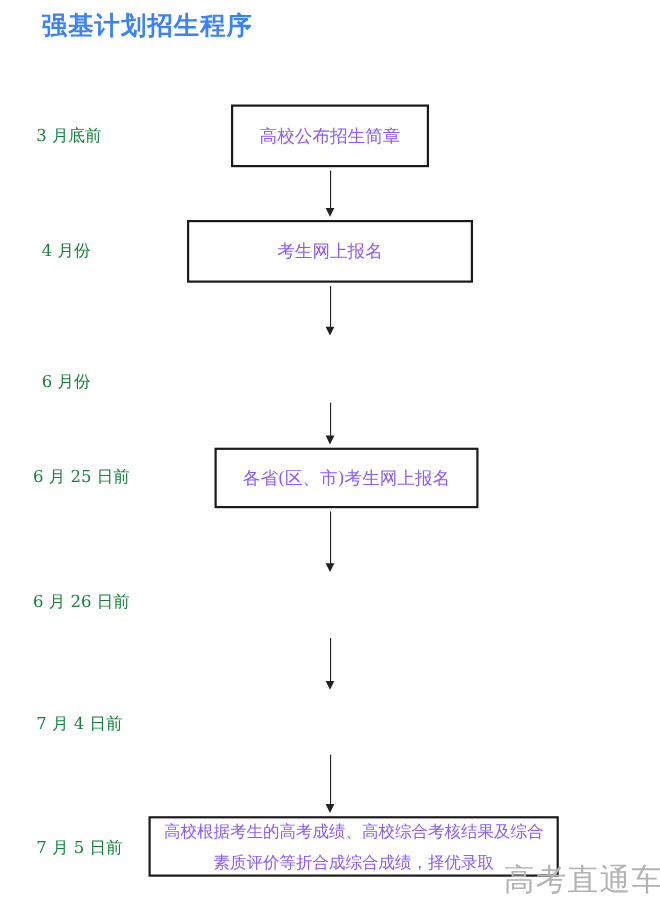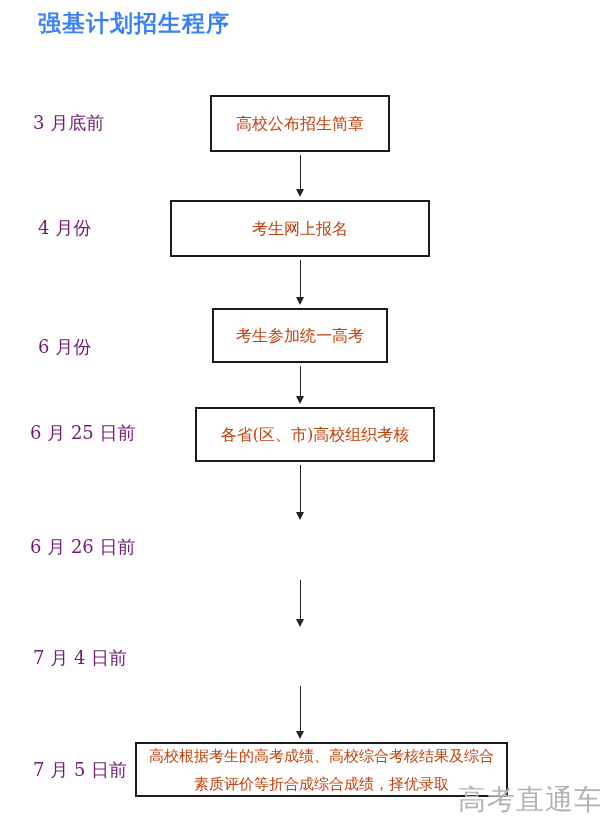--- a/index.html
+++ b/index.html
@@ -18,36 +18,36 @@
     width:100%;
     font-family:"DejaVu Sans", sans-serif;
     font-weight:bold;
     font-size:23px;
     color:#3b82f6;
     letter-spacing:1px;
     padding-left:38px;
   }
   .time-label{
     position:absolute;
-    font-size:18px;
-    color:#701a75;
+    font-size:15px;
+    color:#15803d;
     white-space:nowrap;
     line-height:20px;
   }
   .flow-box{
     position:absolute;
     box-sizing:border-box;
     border:2px solid #1b1b1b;
     background:#ffffff;
     display:flex;
     align-items:center;
     justify-content:center;
     text-align:center;
     font-size:16px;
-    color:#c2410c;
+    color:#8b5cf6;
     padding:4px 10px;
     line-height:1.5;
   }
   .lbl1{top:113px;left:33px}
   .lbl2{top:218px;left:38px}
   .lbl3{top:337px;left:38px}
   .lbl4{top:423px;left:30px}
   .lbl5{top:537px;left:30px}
   .lbl6{top:648px;left:33px}
   .lbl7{top:760px;left:33px}
@@ -114,28 +114,27 @@
   </div>
 
   <div class="time-label lbl2">4 月份</div>
   <div class="flow-box box2">考生网上报名</div>
   <div class="arrow a2">
     <div class="shaft"></div>
     <div class="head"></div>
   </div>
 
   <div class="time-label lbl3">6 月份</div>
-  <div class="flow-box box3">考生参加统一高考</div>
   <div class="arrow a3">
     <div class="shaft"></div>
     <div class="head"></div>
   </div>
 
   <div class="time-label lbl4">6 月 25 日前</div>
-  <div class="flow-box box4">各省(区、市)高校组织考核</div>
+  <div class="flow-box box4">各省(区、市)考生网上报名</div>
   <div class="arrow a4">
     <div class="shaft"></div>
     <div class="head"></div>
   </div>
 
   <div class="time-label lbl5">6 月 26 日前</div>
   <div class="arrow a5">
     <div class="shaft"></div>
     <div class="head"></div>
   </div>

